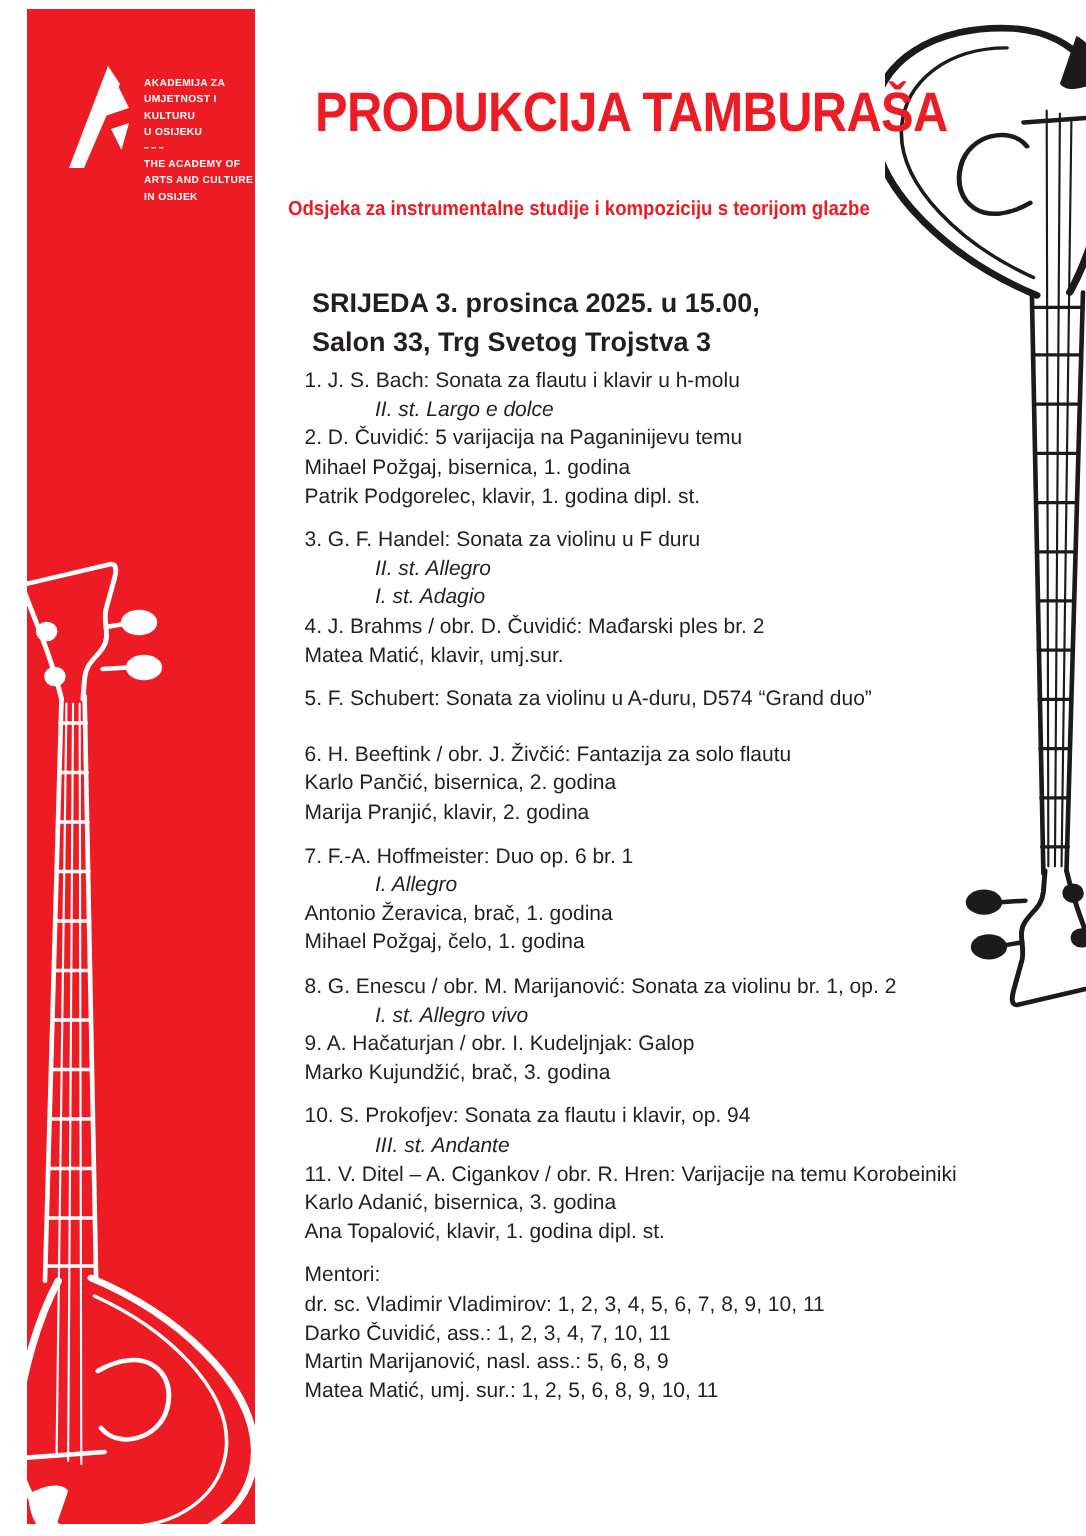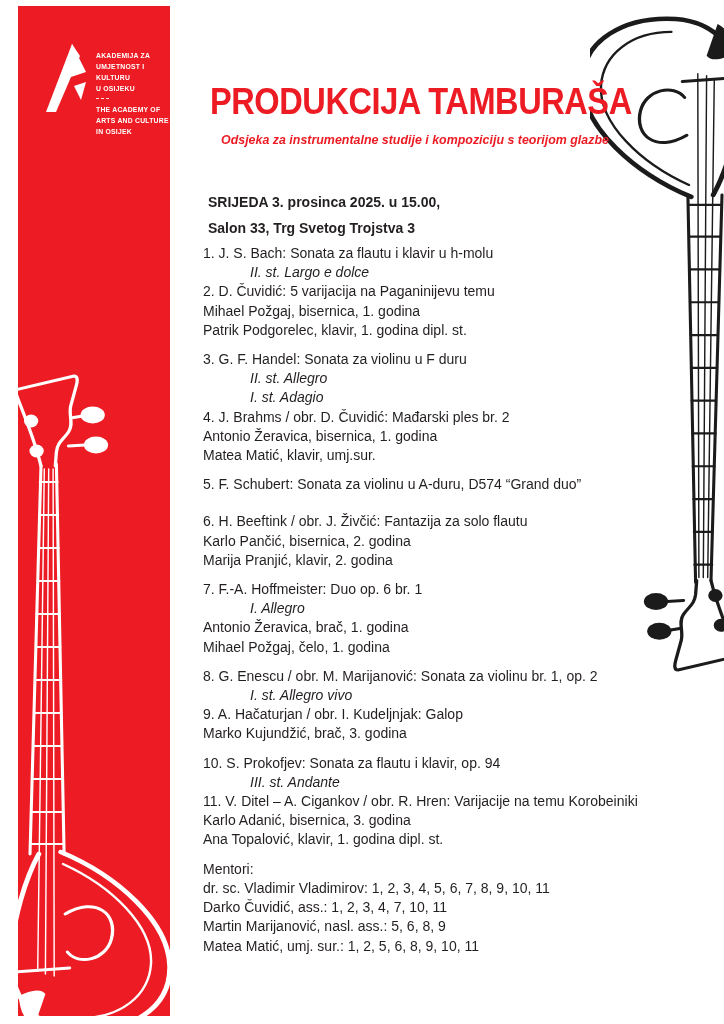--- a/index.html
+++ b/index.html
@@ -20,29 +20,29 @@
 
   
   .art{position:absolute;}
   .art svg{display:block;}
   .left-art{left:-10px;top:368px;width:176px;height:660px;color:#fff;}
   .right-wrap{position:absolute;left:590px;top:16px;width:134px;height:658px;overflow:hidden;}
   .right-art{position:absolute;left:-22px;top:0;width:176px;height:656px;color:#1b1b1b;
              transform:rotate(180deg);}
 
   
-  .title{position:absolute;left:210px;top:83px;line-height:1;white-space:nowrap;}
+  .title{position:absolute;left:210px;top:56px;line-height:1;white-space:nowrap;}
   .title span{display:inline-block;transform:scaleX(.88);transform-origin:left center;
               font-size:37px;font-weight:bold;letter-spacing:-.5px;color:var(--red,#ED1C24);
               font-stretch:condensed;}
-  .subtitle{position:absolute;left:221px;top:130px;white-space:nowrap;font-style:italic;}
+  .subtitle{position:absolute;left:192px;top:130px;white-space:nowrap;}
   .subtitle span{display:inline-block;transform:scaleX(.92);transform-origin:left center;
               font-size:13.5px;font-weight:bold;color:var(--red,#ED1C24);}
 
-  .event{position:absolute;left:208px;top:189px;font-size:14px;font-weight:bold;
+  .event{position:absolute;left:208px;top:189px;font-size:18px;font-weight:bold;
          line-height:26px;white-space:nowrap;}
 
   .program-flow{position:absolute;left:203px;top:244px;width:500px;
                 font-size:14px;line-height:19.2px;white-space:nowrap;}
   .program-block{margin-bottom:10px;}
   .program-block.extra-gap{margin-bottom:18px;}
   .program-line{white-space:nowrap;}
   .program-line.italic-indent{padding-left:47px;font-style:italic;}
   .mentors{margin-top:10px;}
 </style>
@@ -154,21 +154,20 @@
           <div class="program-line italic-indent">II. st. Largo e dolce</div>
           <div class="program-line">2. D. Čuvidić: 5 varijacija na Paganinijevu temu</div>
           <div class="program-line">Mihael Požgaj, bisernica, 1. godina</div>
           <div class="program-line">Patrik Podgorelec, klavir, 1. godina dipl. st.</div>
         </div>
         <div class="program-block">
           <div class="program-line">3. G. F. Handel: Sonata za violinu u F duru</div>
           <div class="program-line italic-indent">II. st. Allegro</div>
           <div class="program-line italic-indent">I. st. Adagio</div>
           <div class="program-line">4. J. Brahms / obr. D. Čuvidić: Mađarski ples br. 2</div>
-          <div class="program-line">Antonio Žeravica, bisernica, 1. godina</div>
           <div class="program-line">Matea Matić, klavir, umj.sur.</div>
         </div>
         <div class="program-block extra-gap">
           <div class="program-line">5. F. Schubert: Sonata za violinu u A-duru, D574 “Grand duo”</div>
         </div>
         <div class="program-block">
           <div class="program-line">6. H. Beeftink / obr. J. Živčić: Fantazija za solo flautu</div>
           <div class="program-line">Karlo Pančić, bisernica, 2. godina</div>
           <div class="program-line">Marija Pranjić, klavir, 2. godina</div>
         </div>

